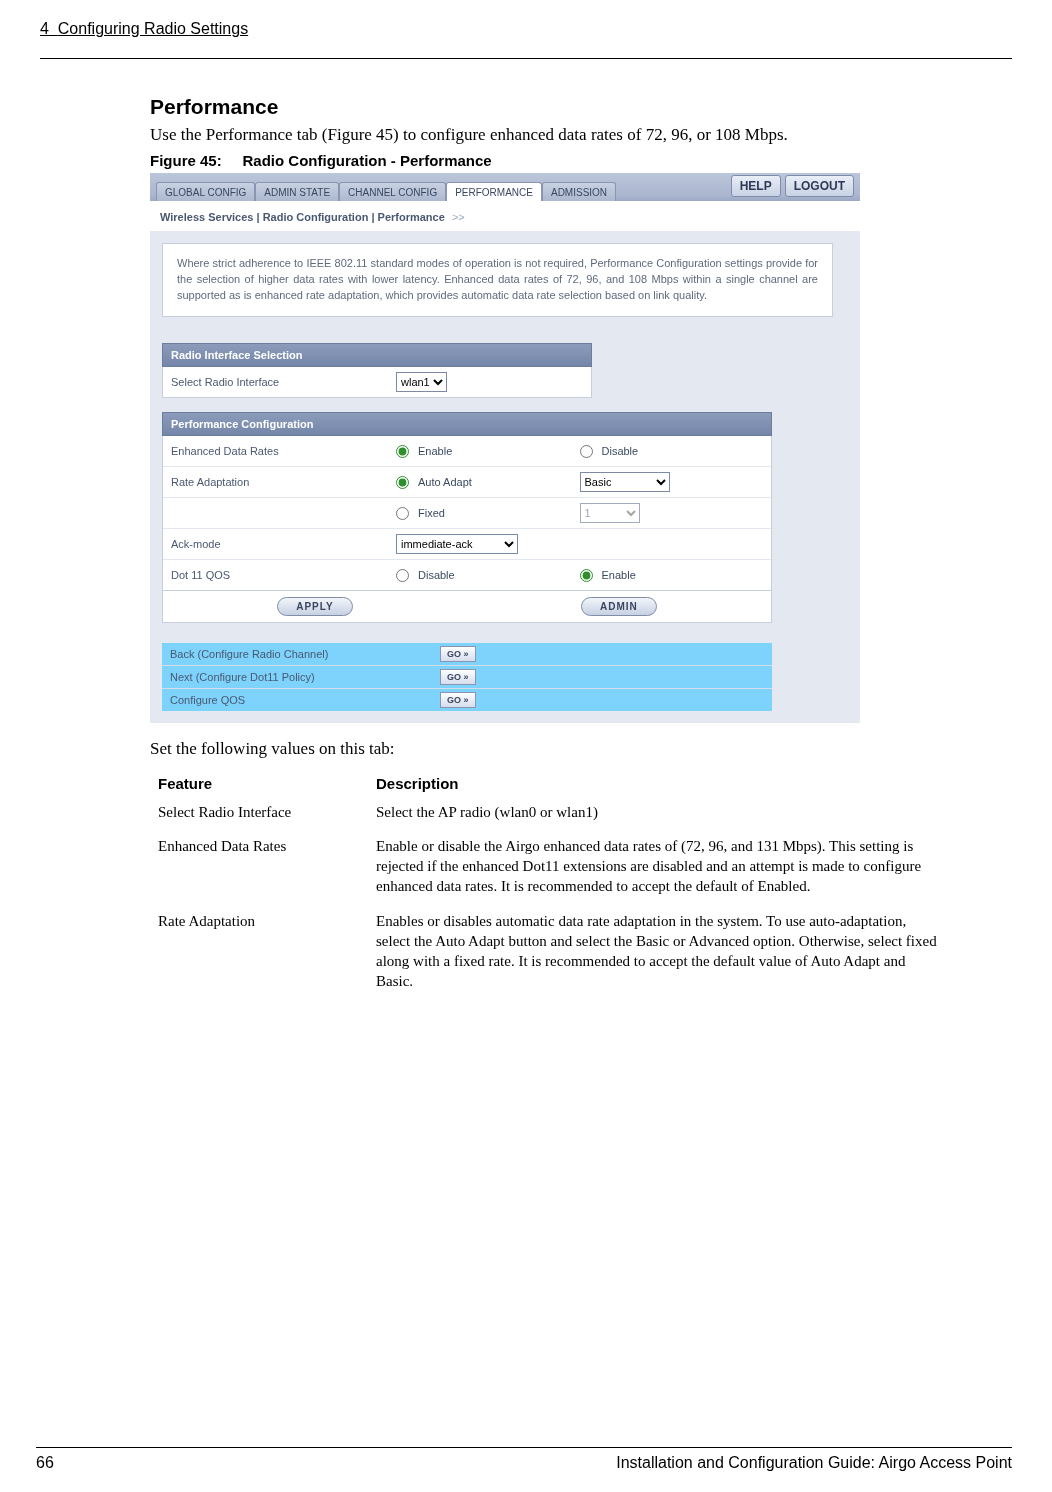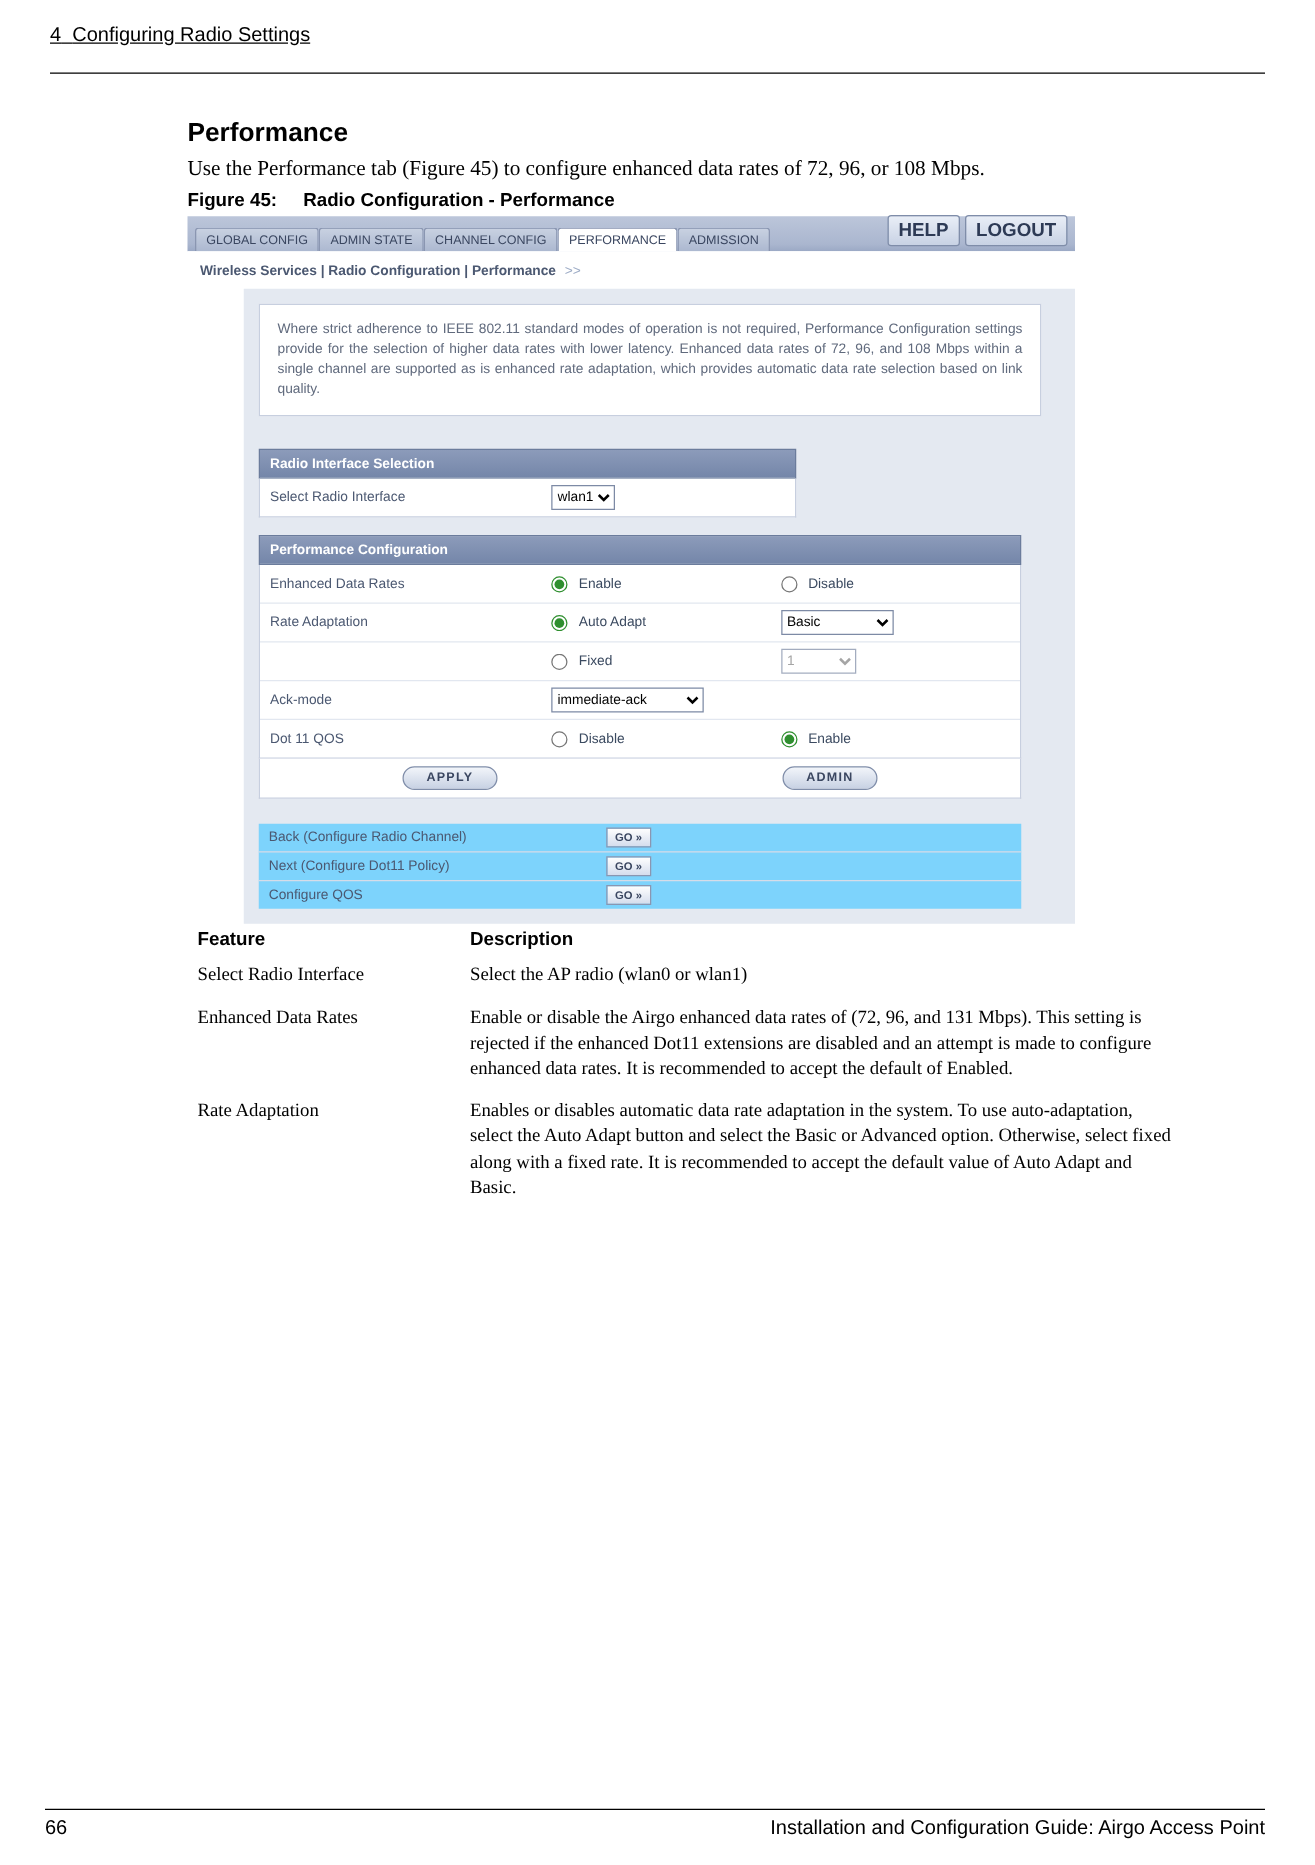--- a/index.html
+++ b/index.html
@@ -77,41 +77,40 @@
   }
   .tab.active {
     background: #fff;
     color: #3a4660;
   }
   .right-btns { display: flex; gap: 4px; padding-bottom: 4px;}
   .navbtn {
     background: linear-gradient(#e9eef7,#c8d2e4);
     border: 1px solid #7f8da9;
     border-radius: 3px;
-    font-size: 15px;
+    font-size: 12px;
     padding: 3px 8px;
     color: #2d3a55;
     font-weight: bold;
   }
   .crumbs {
     background: #fff;
     padding: 10px 10px 8px 10px;
     font-size: 11px;
     color: #4b5871;
     font-weight: bold;
   }
   .crumbs .arrow {
     color: #9cabc5;
     font-weight: normal;
     margin-left: 4px;
   }
   .panel-area {
     background: #e4e9f1;
     padding: 12px 27px 12px 12px;
-    margin-left: 45px;
   }
   .info-box {
     background: #fff;
     border: 1px solid #c7cfdf;
     padding: 12px 14px;
     font-family: Verdana, Arial, sans-serif;
     font-size: 11px;
     line-height: 1.45;
     color: #606a7d;
     text-align: justify;
@@ -364,20 +363,21 @@
             <span class="gobtn">GO »</span>
           </div>
           <div class="nrow">
             <div class="nlabel">Configure QOS</div>
             <span class="gobtn">GO »</span>
           </div>
         </div>
       </div>
     </div>
 
+    <div class="instr body-text">Set the following values on this tab:</div>
 
     <table class="feat-table">
       <tbody>
           <tr>
         <th>Feature</th>
         <th>Description</th>
       </tr>
       <tr>
         <td class="fname">Select Radio Interface</td>
         <td>Select the AP radio (wlan0 or wlan1)</td>

